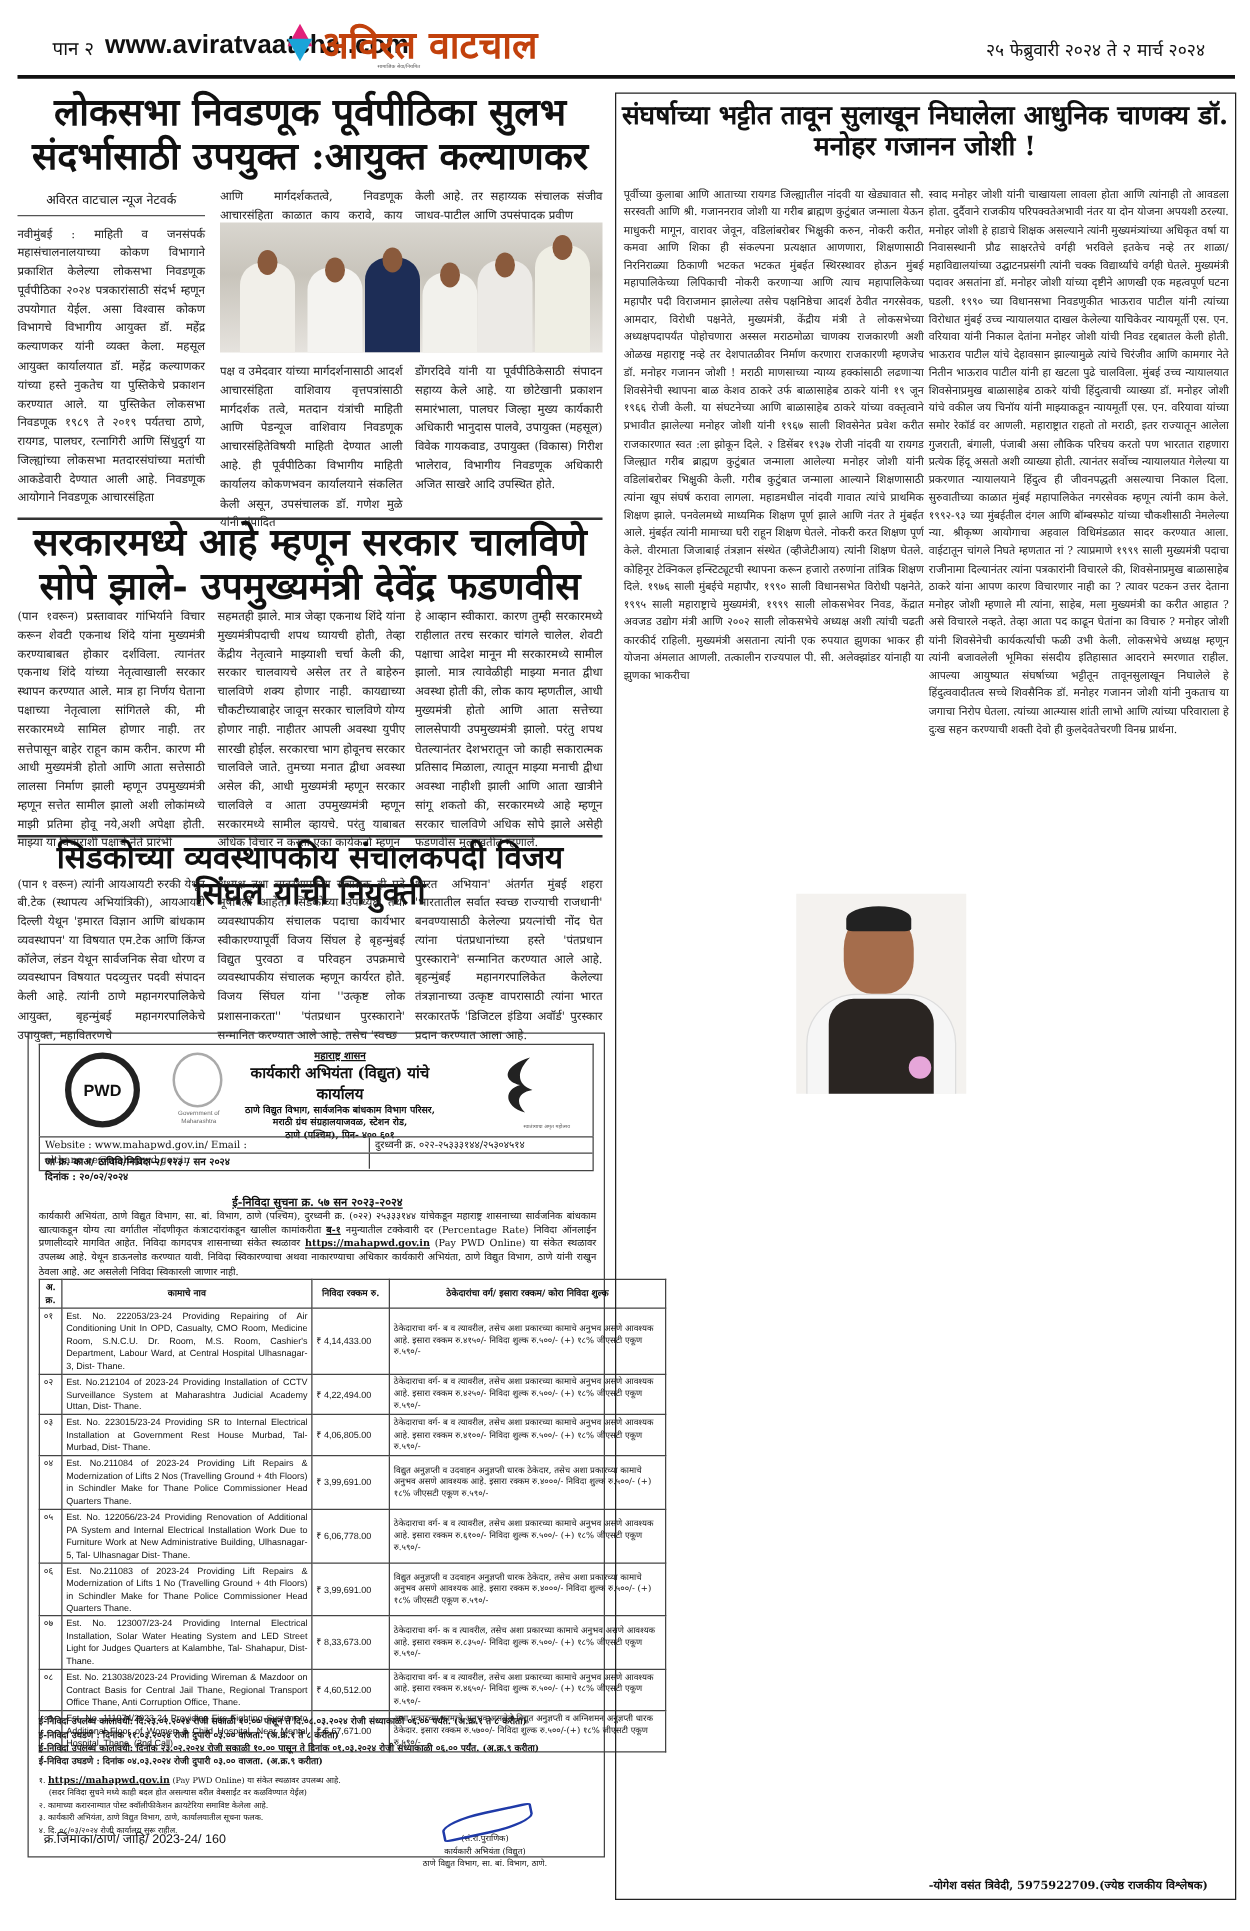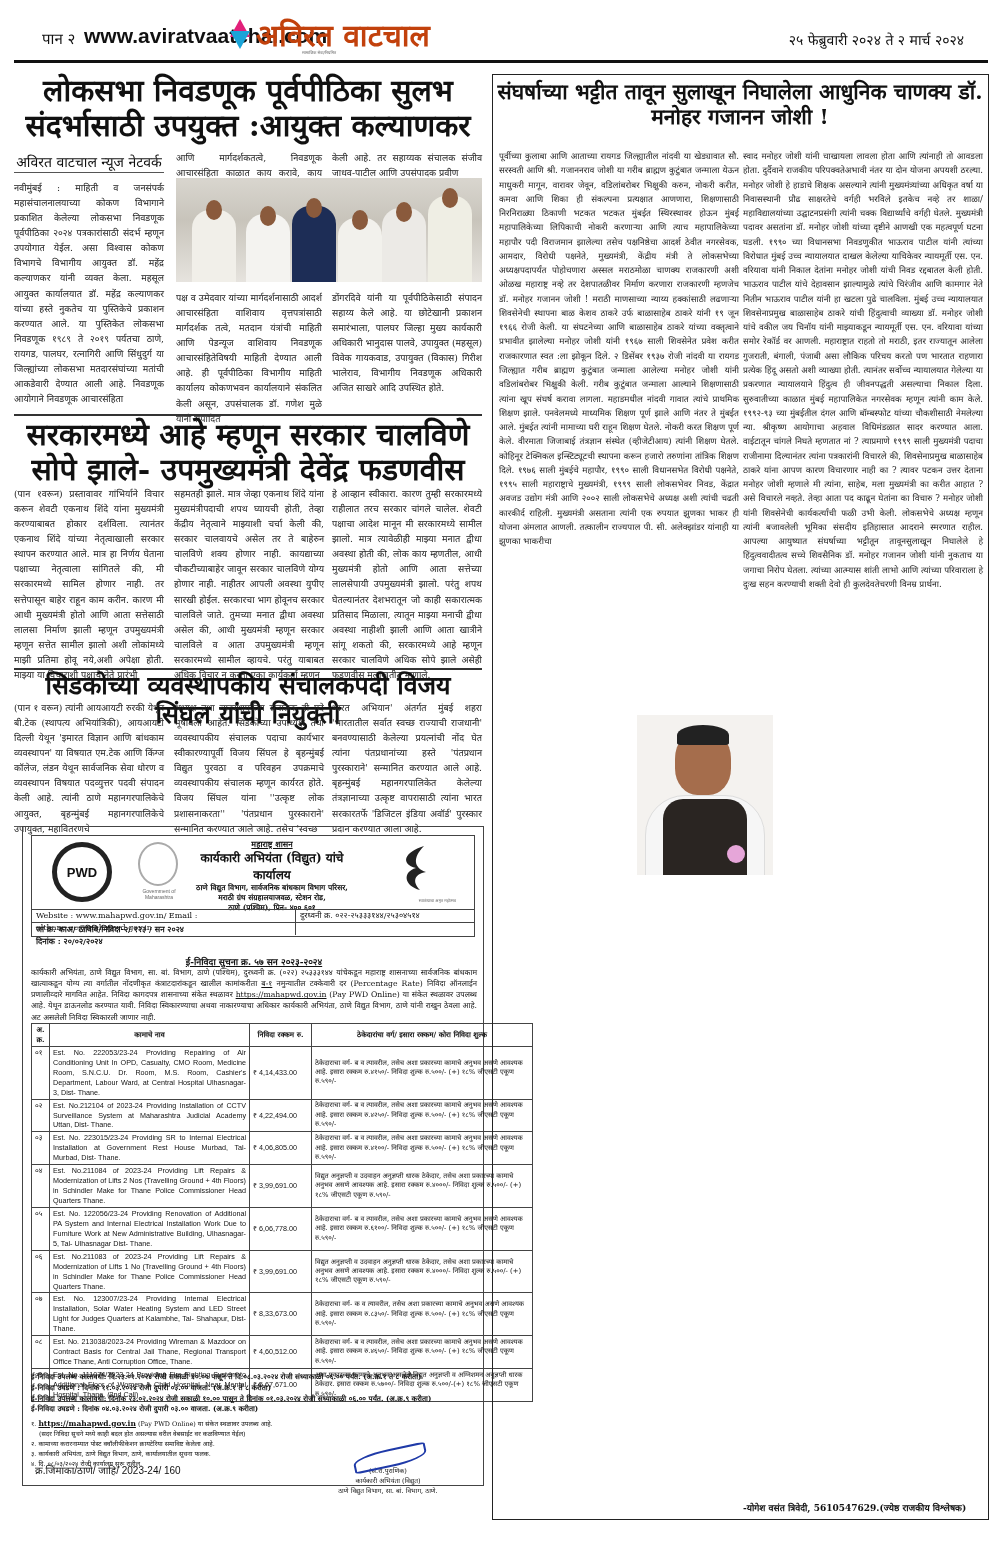--- a/index.html
+++ b/index.html
@@ -10,21 +10,21 @@
   .mh-logo { position: absolute; left: 230px; top: 14px; display: flex; align-items: center; }
   .mh-logo-mark { width: 20px; height: 32px; position: relative; margin-right: 6px; }
   .mh-logo-mark:before { content: ""; position: absolute; left: 0; top: 0; border-left: 10px solid transparent; border-right: 10px solid transparent; border-bottom: 18px solid #e2207a; }
   .mh-logo-mark:after { content: ""; position: absolute; left: 0; top: 12px; border-left: 10px solid transparent; border-right: 10px solid transparent; border-top: 18px solid #1aa4d8; }
   .mh-logo-text { color: #c2410c; font-size: 30px; font-weight: bold; }
   .mh-tag { position: absolute; left: 302px; top: 50px; font-size: 4px; color: #555; }
   .mh-date { position: absolute; right: 36px; top: 30px; font-size: 14px; }
   .mh-rule { position: absolute; left: 14px; top: 60px; width: 974px; height: 3px; background: #111; }
   .headline { text-align: center; font-weight: bold; color: #111; line-height: 1.15; }
   .h1 { font-size: 30px; position: absolute; left: 14px; top: 74px; width: 468px; }
-  .byline { position: absolute; left: 14px; top: 152px; width: 150px; font-size: 14px; text-align: center; }
+  .byline { position: absolute; left: 14px; top: 152px; width: 150px; font-size: 10px; text-align: center; }
   .byline-rule { position: absolute; left: 14px; top: 172px; width: 150px; height: 1px; background: #555; }
   .body-text { font-size: 9.2px; line-height: 1.64; text-align: justify; color: #222; }
   .a1-col1 { position: absolute; left: 14px; top: 180px; width: 150px; }
   .a1-col2top { position: absolute; left: 176px; top: 150px; width: 146px; }
   .a1-col3top { position: absolute; left: 332px; top: 150px; width: 150px; }
   .photo1 { position: absolute; left: 176px; top: 178px; width: 306px; height: 104px; background: linear-gradient(180deg,#d9d6cf 0%,#c8c4bb 40%,#e6e3de 100%); overflow: hidden; }
   .photo1 .person { position: absolute; bottom: 0; width: 44px; border-radius: 18px 18px 0 0; }
   .photo1 .head { position: absolute; width: 16px; height: 20px; border-radius: 50%; background: #8a5a3c; }
   .a1-col2b { position: absolute; left: 176px; top: 290px; width: 146px; }
   .a1-col3b { position: absolute; left: 332px; top: 290px; width: 150px; }
@@ -46,21 +46,21 @@
   .ad-org .l2 { font-size: 7.5px; line-height: 1.35; font-weight: bold; }
   .ad-logo-right { position: absolute; right: 40px; top: 8px; width: 40px; height: 50px; }
   .ad-logo-right-txt { position: absolute; right: 18px; top: 62px; font-size: 4px; color: #555; }
   .ad-info { position: absolute; left: 8px; top: 82px; width: 444px; border: 1px solid #444; font-size: 8px; }
   .ad-info-row { display: flex; border-bottom: 1px solid #444; height: 13px; line-height: 12px; }
   .ad-info-row:last-child { border-bottom: none; flex-direction: column; }
   .ad-info-row div { padding-left: 4px; }
   .ad-info-row div:first-child { width: 264px; border-right: 1px solid #444; }
   .ad-notice-title { position: absolute; left: 0; top: 128px; width: 462px; text-align: center; font-size: 9px; font-weight: bold; text-decoration: underline; }
   .ad-notice-body { position: absolute; left: 8px; top: 140px; width: 446px; font-size: 7.7px; line-height: 1.45; text-align: justify; }
-  .ad-notice-body .u { font-weight: normal; text-decoration: underline; }
+  .ad-notice-body .u { font-weight: bold; text-decoration: underline; }
   table.tender { position: absolute; left: 8px; top: 196px; width: 502px; border-collapse: collapse; font-size: 7.2px; }
   table.tender td, table.tender th { border: 1px solid #444; padding: 1px 3px; vertical-align: middle; line-height: 1.38; }
   table.tender th { font-weight: bold; text-align: center; font-size: 7.2px; }
   table.tender td.sr { width: 18px; text-align: left; vertical-align: top; }
   table.tender td.name { width: 200px; font-family: "Liberation Sans", sans-serif; text-align: justify; margin-top: 24px; }
   table.tender td.amt { width: 62px; font-family: "Liberation Sans", sans-serif; }
   table.tender td.cls { font-size: 6.8px; }
   .ad-dates { position: absolute; left: 8px; top: 545px; width: 446px; font-size: 7.2px; line-height: 1.5; font-weight: bold; }
   .ad-notes { position: absolute; left: 8px; top: 591px; width: 250px; font-size: 6.4px; line-height: 1.55; }
   .ad-notes .lnk { font-weight: bold; text-decoration: underline; font-size: 7.5px; }
@@ -260,14 +260,14 @@
   <div class="r-col right">
     <div class="body-text">स्वाद मनोहर जोशी यांनी चाखायला लावला होता आणि त्यांनाही तो आवडला होता. दुर्दैवाने राजकीय परिपक्वतेअभावी नंतर या दोन योजना अपयशी ठरल्या. मनोहर जोशी हे हाडाचे शिक्षक असल्याने त्यांनी मुख्यमंत्र्यांच्या अधिकृत वर्षा या निवासस्थानी प्रौढ साक्षरतेचे वर्गही भरविले इतकेच नव्हे तर शाळा/ महाविद्यालयांच्या उद्घाटनप्रसंगी त्यांनी चक्क विद्यार्थ्यांचे वर्गही घेतले. मुख्यमंत्री पदावर असतांना डॉ. मनोहर जोशी यांच्या दृष्टीने आणखी एक महत्वपूर्ण घटना घडली. १९९० च्या विधानसभा निवडणुकीत भाऊराव पाटील यांनी त्यांच्या विरोधात मुंबई उच्च न्यायालयात दाखल केलेल्या याचिकेवर न्यायमूर्ती एस. एन. वरियावा यांनी निकाल देतांना मनोहर जोशी यांची निवड रद्दबातल केली होती. भाऊराव पाटील यांचे देहावसान झाल्यामुळे त्यांचे चिरंजीव आणि कामगार नेते नितीन भाऊराव पाटील यांनी हा खटला पुढे चालविला. मुंबई उच्च न्यायालयात शिवसेनाप्रमुख बाळासाहेब ठाकरे यांची हिंदुत्वाची व्याख्या डॉ. मनोहर जोशी यांचे वकील जय चिनॉय यांनी माझ्याकडून न्यायमूर्ती एस. एन. वरियावा यांच्या समोर रेकॉर्ड वर आणली. महाराष्ट्रात राहतो तो मराठी, इतर राज्यातून आलेला गुजराती, बंगाली, पंजाबी असा लौकिक परिचय करतो पण भारतात राहणारा प्रत्येक हिंदू असतो अशी व्याख्या होती. त्यानंतर सर्वोच्च न्यायालयात गेलेल्या या प्रकरणात न्यायालयाने हिंदुत्व ही जीवनपद्धती असल्याचा निकाल दिला. सुरुवातीच्या काळात मुंबई महापालिकेत नगरसेवक म्हणून त्यांनी काम केले. १९९२-९३ च्या मुंबईतील दंगल आणि बॉम्बस्फोट यांच्या चौकशीसाठी नेमलेल्या न्या. श्रीकृष्ण आयोगाचा अहवाल विधिमंडळात सादर करण्यात आला. वाईटातून चांगले निघते म्हणतात नां ? त्याप्रमाणे १९९९ साली मुख्यमंत्री पदाचा राजीनामा दिल्यानंतर त्यांना पत्रकारांनी विचारले की, शिवसेनाप्रमुख बाळासाहेब ठाकरे यांना आपण कारण विचारणार नाही का ? त्यावर पटकन उत्तर देताना मनोहर जोशी म्हणाले मी त्यांना, साहेब, मला मुख्यमंत्री का करीत आहात ? असे विचारले नव्हते. तेव्हा आता पद काढून घेतांना का विचारु ? मनोहर जोशी यांनी शिवसेनेची कार्यकर्त्यांची फळी उभी केली. लोकसभेचे अध्यक्ष म्हणून त्यांनी बजावलेली भूमिका संसदीय इतिहासात आदराने स्मरणात राहील. आपल्या आयुष्यात संघर्षाच्या भट्टीतून तावूनसुलाखून निघालेले हे हिंदुत्ववादीतत्व सच्चे शिवसैनिक डॉ. मनोहर गजानन जोशी यांनी नुकताच या जगाचा निरोप घेतला. त्यांच्या आत्म्यास शांती लाभो आणि त्यांच्या परिवाराला हे दुःख सहन करण्याची शक्ती देवो ही कुलदेवतेचरणी विनम्र प्रार्थना.</div>
   </div>
   <div class="photo2">
     <div class="shirt"></div>
     <div class="jacket"></div>
     <div class="badge"></div>
     <div class="face"></div>
     <div class="hair"></div>
   </div>
-  <div class="author" style="left:250px;top:1426px;">-योगेश वसंत त्रिवेदी, 5610547629.(ज्येष्ठ राजकीय विश्लेषक)</div>
+  <div class="author" style="left:250px;top:1426px;">-योगेश वसंत त्रिवेदी, 5975922709.(ज्येष्ठ राजकीय विश्लेषक)</div>
 </div>
 
 </body></html>

